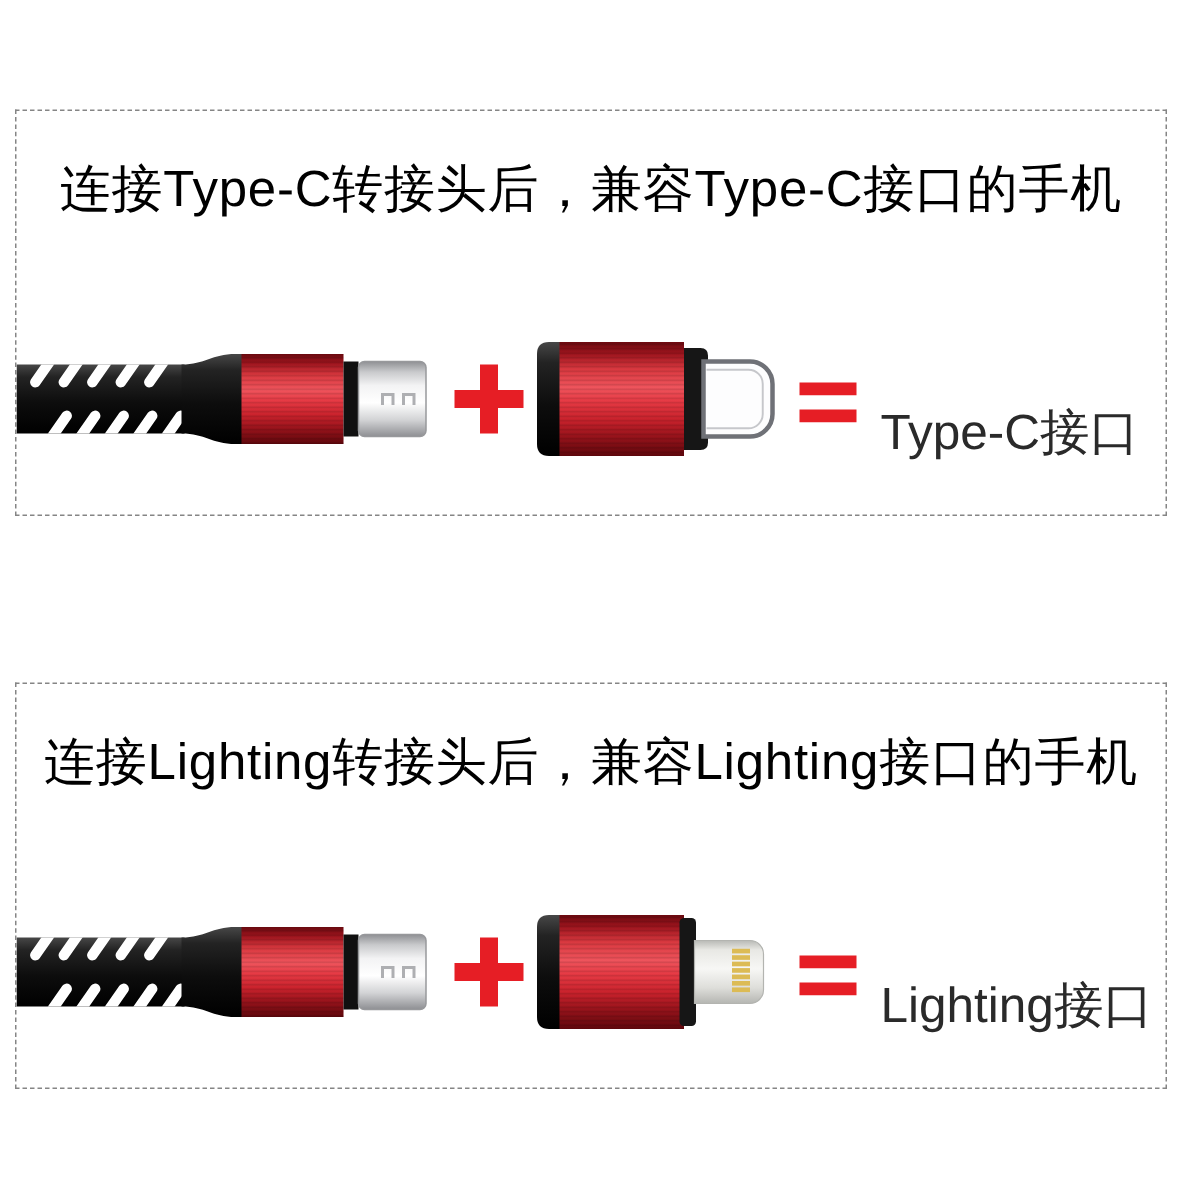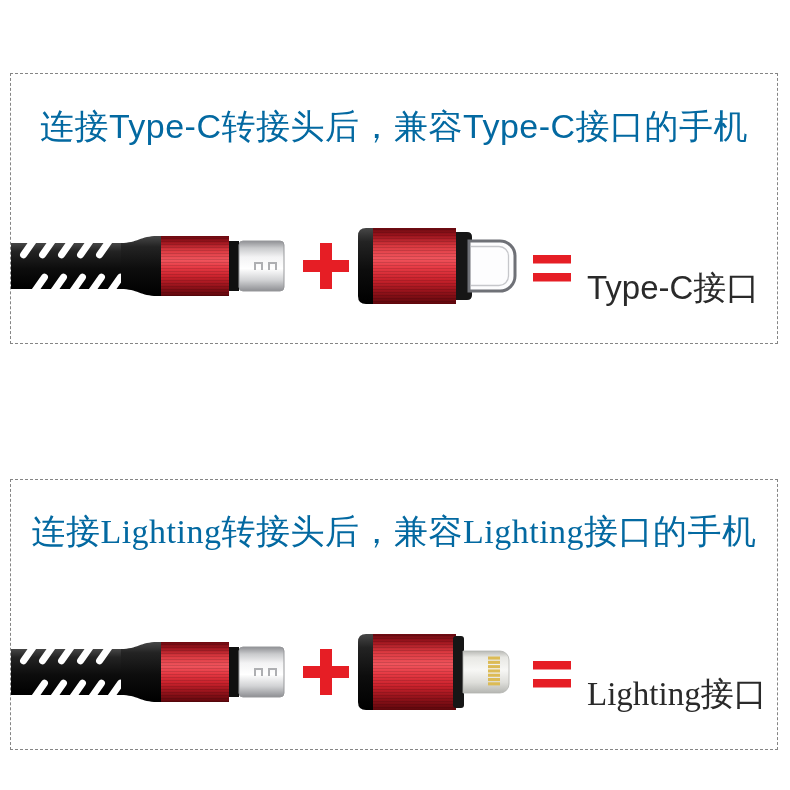--- a/index.html
+++ b/index.html
@@ -12,30 +12,30 @@
   }
   .panel {
     position: absolute;
     left: 10px;
     width: 768px;
     height: 271px;
     border: 1px dashed #858585;
     background: #ffffff;
   }
   .panel-top { top: 73px; }
-  .panel-bottom { top: 479px; font-family: Liberation Serif, serif; }
+  .panel-bottom { top: 455px; }
   .panel-title {
     position: absolute;
     top: 30px;
     left: 0;
     width: 100%;
     text-align: center;
     font-size: 34px;
     line-height: 44px;
-    color: #0369a1;
+    color: #000000;
     white-space: nowrap;
     letter-spacing: 0.5px;
   }
   .row-svg {
     position: absolute;
     left: 0;
     top: 127px;
     display: block;
   }
   .connector-label {

